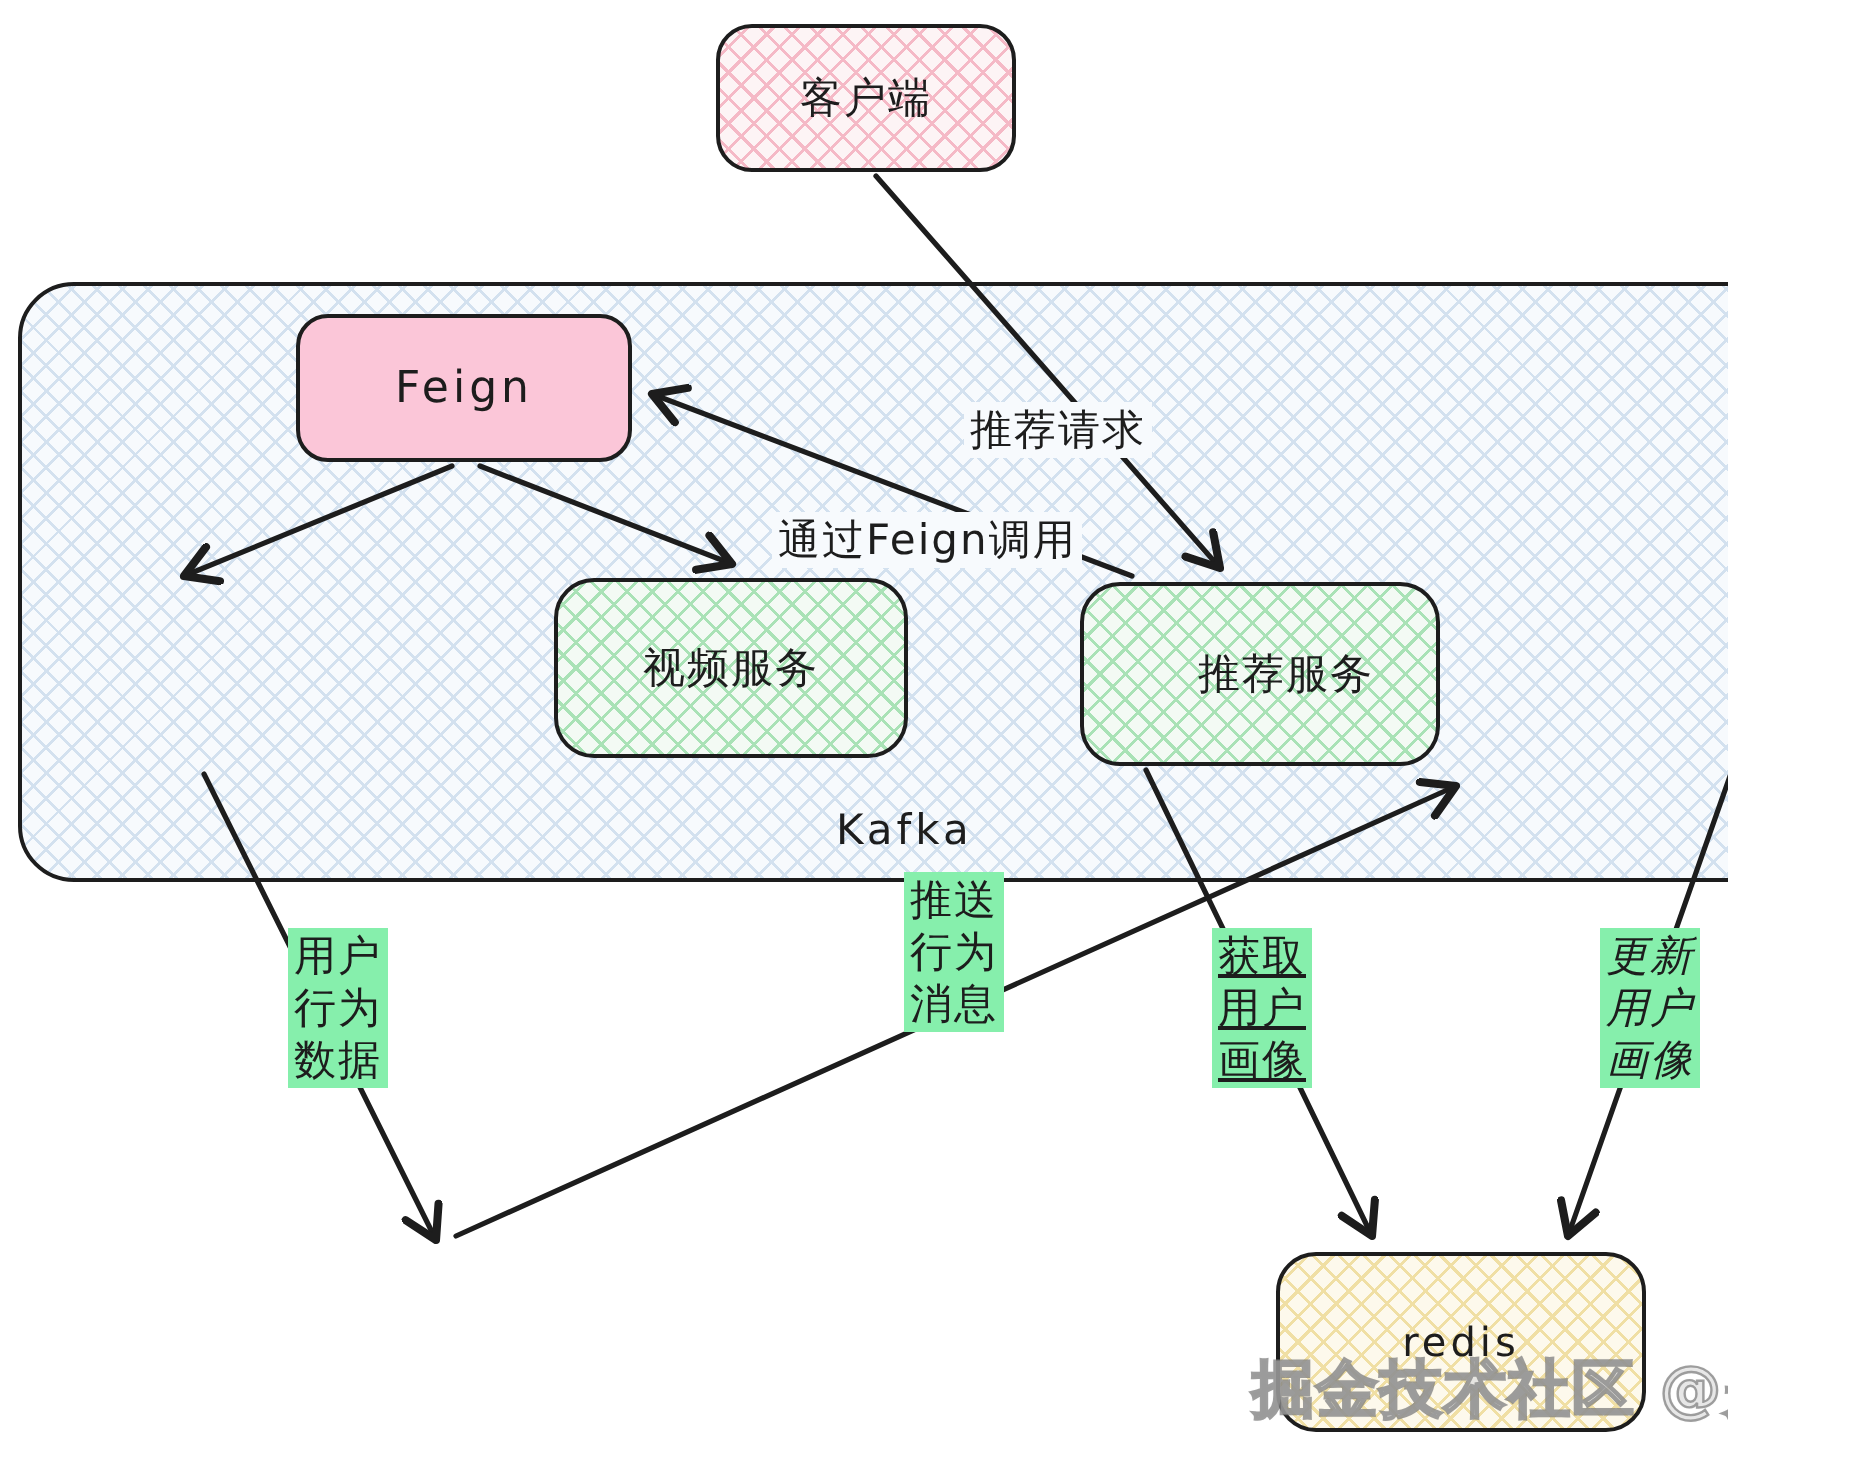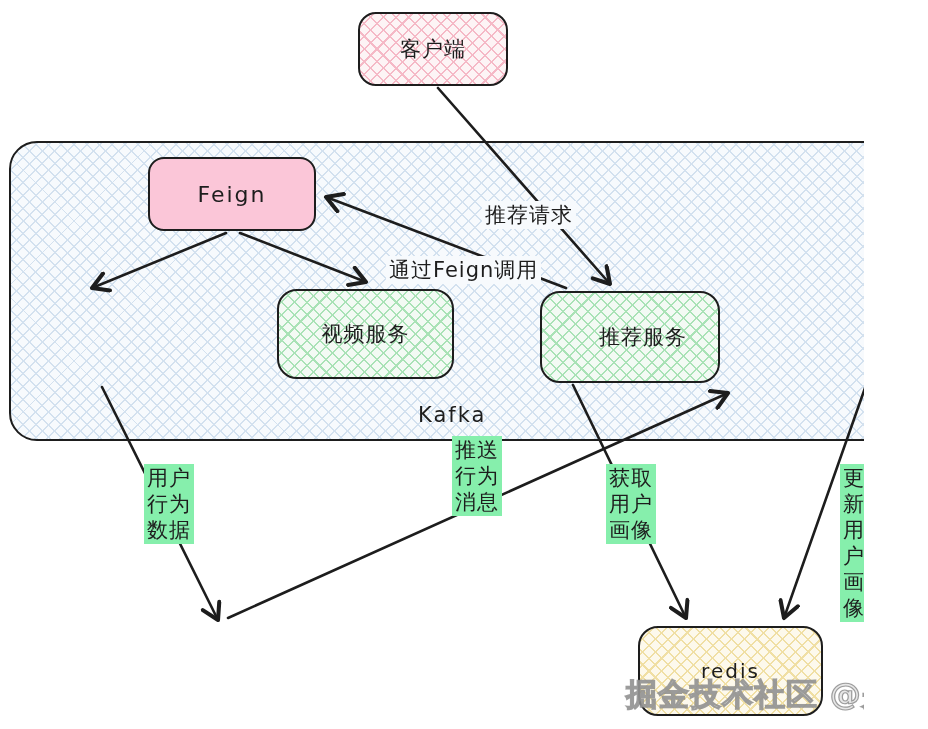--- a/index.html
+++ b/index.html
@@ -119,22 +119,22 @@
   </svg>
 
   <div class="edge-label on-blue" style="left:482px;top:172px;">推荐请求</div>
   <div class="edge-label on-blue" style="left:386px;top:227px;">通过Feign调用</div>
   <div class="edge-label on-white" style="left:144px;top:464px;">用户
 行为
 数据</div>
   <div class="edge-label on-white" style="left:452px;top:436px;">推送
 行为
 消息</div>
-  <div class="edge-label on-white" style="left:606px;top:464px;">获取
+  <div class="edge-label on-white" style="left:606px;top:464px;text-decoration:underline;">获取
 用户
 画像</div>
-  <div class="edge-label on-white" style="left:840px;top:464px;">更新
+  <div class="edge-label on-white" style="left:800px;top:464px;font-style:italic;">更新
 用户
 画像</div>
 
   <div class="watermark">掘金技术社区 @别惹CC</div>
 
 </div>
 
 </body></html>

